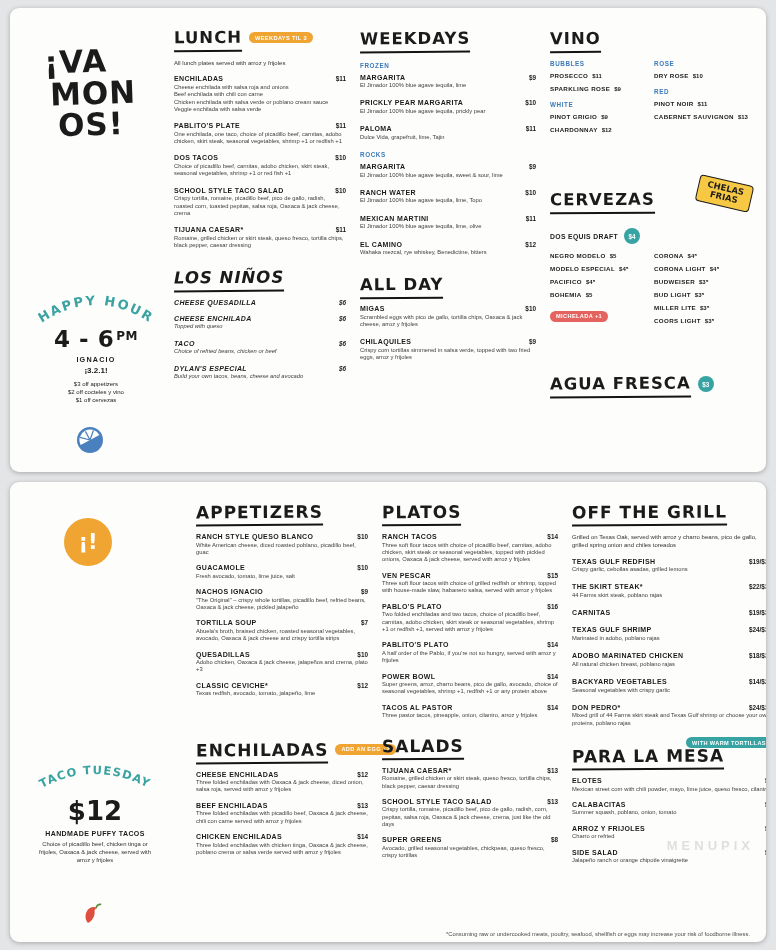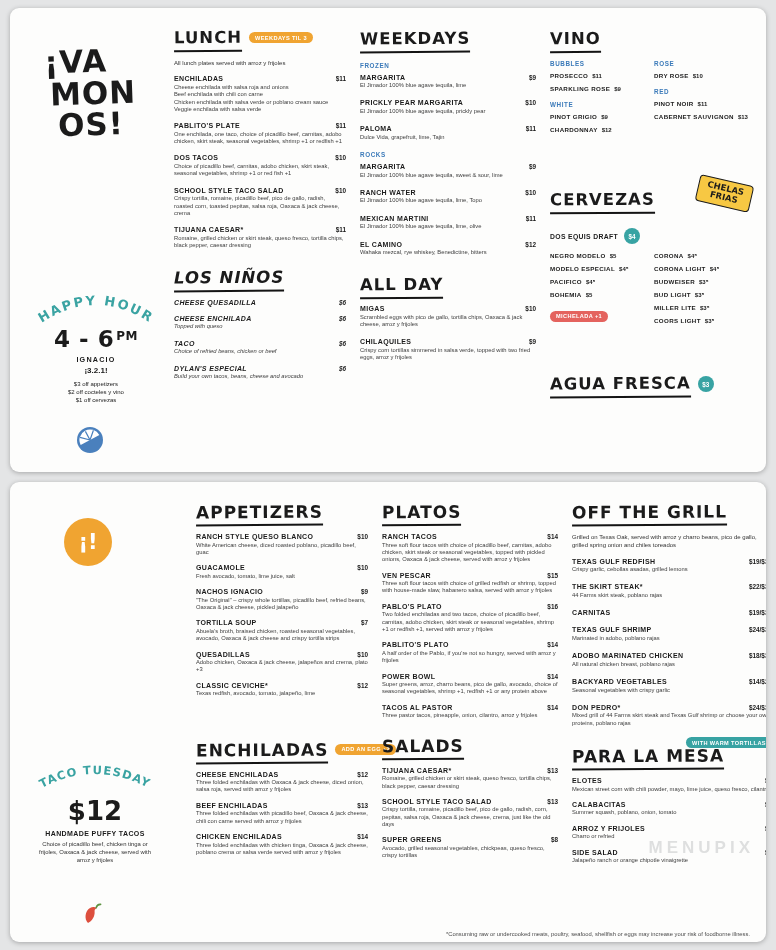--- a/index.html
+++ b/index.html
@@ -112,21 +112,21 @@
   .icon-circle { position:absolute; top:14px; left:32px; width:48px; height:48px; border-radius:50%;
     background:#f0a431; color:#fff; display:flex; align-items:center; justify-content:center;
     font-family:"DejaVu Sans", sans-serif; font-size:21px; font-weight:700; }
   .tt { position:absolute; top:252px; left:0; width:126px; text-align:center; }
   .tt-price { font-family:"DejaVu Sans", sans-serif; font-size:26px; font-weight:700; margin-top:-2px; }
   .tt-sub { font-size:7px; font-weight:700; letter-spacing:.4px; margin-top:4px; }
   .tt-desc { font-size:5.9px; color:#333; line-height:1.35; margin-top:4px; padding:0 4px; }
   .pepper { position:absolute; top:398px; left:50px; }
 
   .footnote { position:absolute; bottom:5px; right:16px; font-size:5.8px; color:#4a4a4a; }
-  .watermark { position:absolute; top:356px; right:12px; font-size:17px; font-weight:700;
+  .watermark { position:absolute; top:356px; right:12px; font-size:13px; font-weight:700;
     letter-spacing:4px; color:rgba(100,106,112,.20); }
 </style>
 </head>
 <body>
 
 <div class="card" id="card1">
   <div class="card-inner">
 
     <div class="col c1a">
       <div class="logo">

